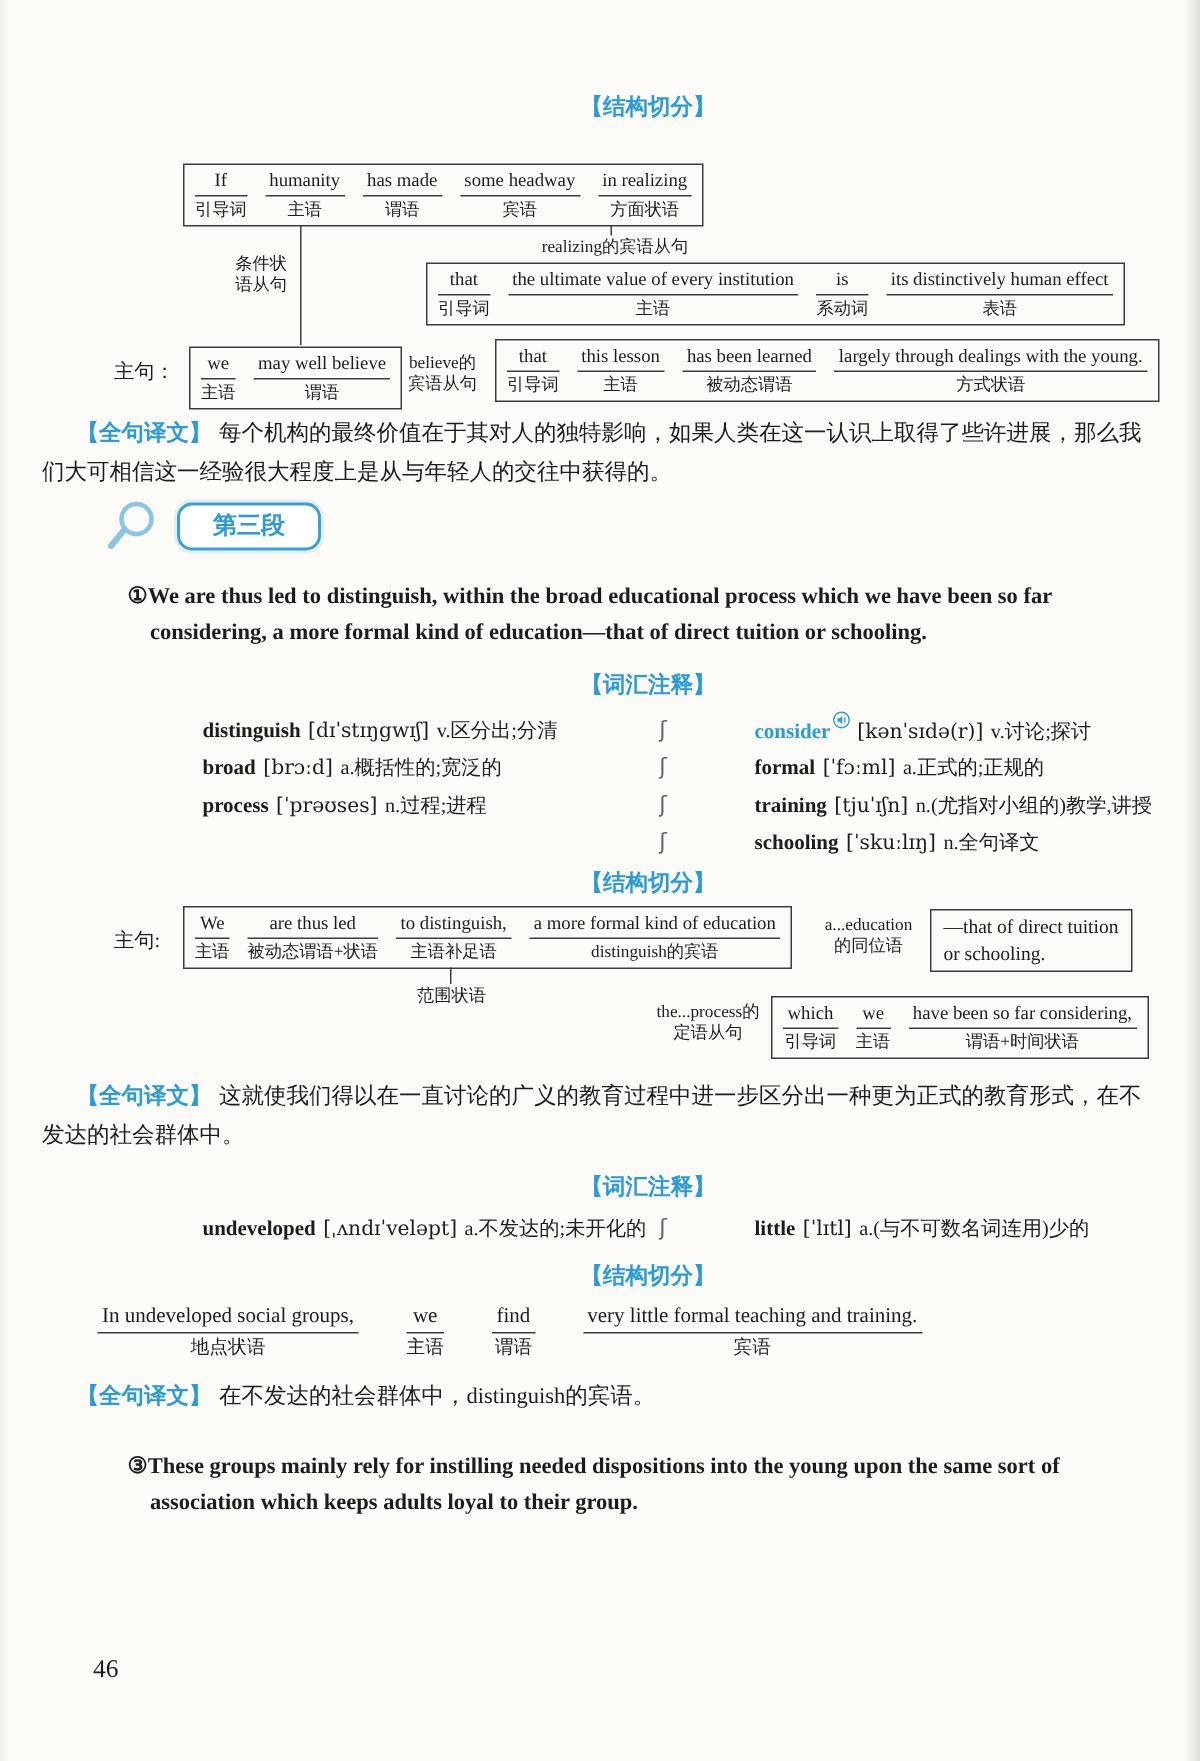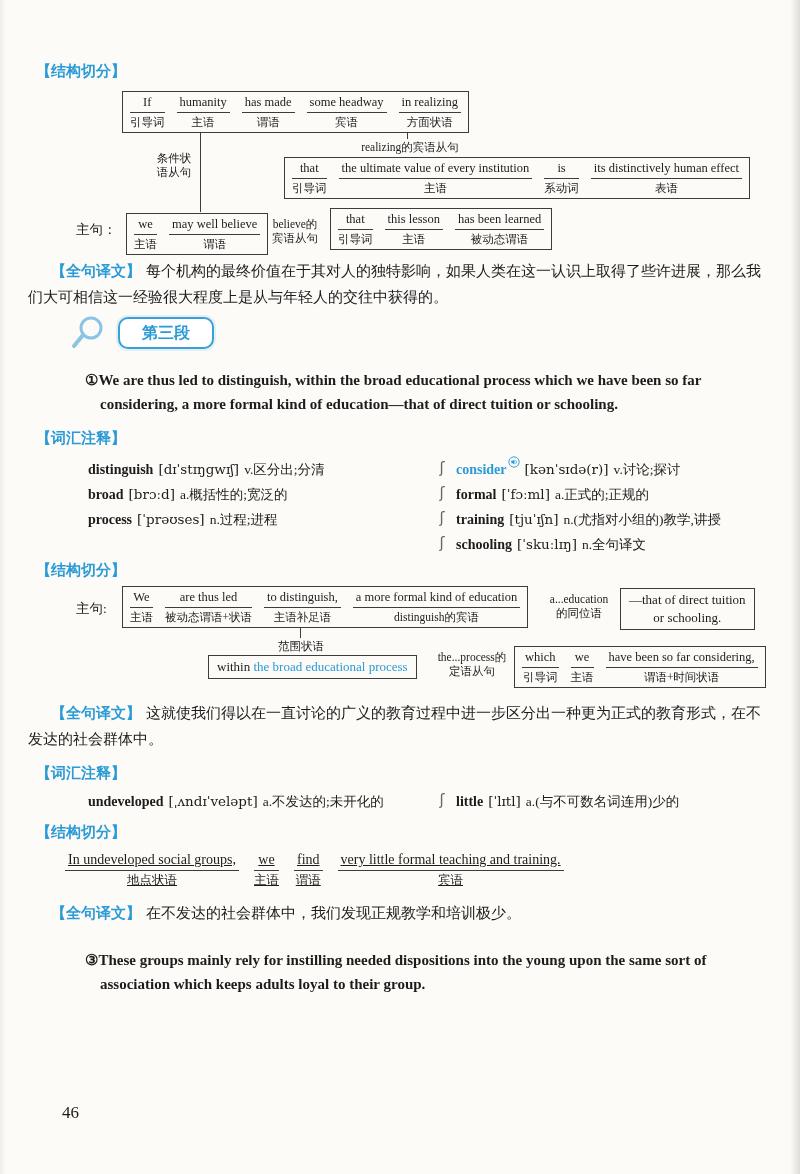--- a/index.html
+++ b/index.html
@@ -6,21 +6,21 @@
   html,body { width:800px; background:#e9e7e2; }
   .page { position:relative; width:800px; height:1174px; background:#fcfbf7;
           font-family:"Liberation Serif","DejaVu Serif",serif; color:#1c1c1c; overflow:hidden; }
   .edge-r { position:absolute; right:0; top:0; width:10px; height:100%;
             background:linear-gradient(to right, rgba(0,0,0,0), rgba(0,0,0,0.12)); pointer-events:none; }
   .edge-l { position:absolute; left:0; top:0; width:6px; height:100%;
             background:linear-gradient(to left, rgba(0,0,0,0), rgba(0,0,0,0.05)); pointer-events:none; }
 
   .sec-hdr { color:#2b9bd7; font-weight:bold; font-size:15px;
              font-family:"Liberation Sans","DejaVu Sans",sans-serif; }
-  .hdr-block { margin-left:36px; }
+  .hdr-block { margin-left:64px;text-align:center; }
 
   
   .diagram { position:relative; margin-left:62px; margin-right:18px; }
   .dbox { position:absolute; border:1px solid #3c3c3c; padding:2px 3px; white-space:nowrap; background:transparent; }
   .dbox-plain { padding:2px 8px; font-size:13px; line-height:18px; }
   .seg { display:inline-block; vertical-align:top; text-align:center; margin:0 4px; }
   .seg-t { display:block; font-size:12.5px; line-height:17px; border-bottom:1px solid #3c3c3c;
            padding:0 3px 1px; white-space:nowrap; }
   .seg-l { display:block; font-size:11.5px; line-height:15px; padding-top:2px; white-space:nowrap; }
   .seg-big .seg-t { font-size:14px; line-height:19px; }
@@ -44,35 +44,35 @@
            font-weight:bold; font-size:16px; padding:4px 22px; line-height:20px;
            box-shadow:0 0 0 2px rgba(58,160,216,0.12); }
 
   
   .vocab { display:flex; margin-left:88px; margin-right:30px; }
   .vcol-left { width:340px; }
   .vdiv { width:28px; text-align:center; color:#666; font-family:"DejaVu Sans",sans-serif; }
   .vdiv span { display:block; height:25px; line-height:25px; font-size:15px; }
   .vcol-right { flex:1; }
   .ventry { height:25px; line-height:25px; white-space:nowrap; }
-  .vw { font-weight:bold; font-size:14px; }
+  .vw { font-weight:bold; font-size:14px;margin-left:47px; }
   .vp { font-size:13.5px; font-family:"DejaVu Serif",serif; margin-left:5px; }
   .vd { font-size:13.5px; margin-left:5px; }
   .audio-icon { display:inline-block; vertical-align:super; line-height:0; margin-left:1px; }
 
   .pagenum { position:absolute; left:62px; top:1103px; font-size:17px; }
 </style>
 </head>
 <body>
 
 <div class="page">
 
   <div class="sec-hdr hdr-block" style="margin-top:62px;">【结构切分】</div>
 
-  <div class="diagram" style="margin-top:10px; height:158px;text-decoration:underline;">
+  <div class="diagram" style="margin-top:28px; height:158px;text-decoration:underline;">
     <div class="dbox" style="left:60px; top:0;">
       <span class="seg"><span class="seg-t">If</span><span class="seg-l">引导词</span></span>
       <span class="seg"><span class="seg-t">humanity</span><span class="seg-l">主语</span></span>
       <span class="seg"><span class="seg-t">has made</span><span class="seg-l">谓语</span></span>
       <span class="seg"><span class="seg-t">some headway</span><span class="seg-l">宾语</span></span>
       <span class="seg"><span class="seg-t">in realizing</span><span class="seg-l">方面状语</span></span>
     </div>
 
     <div class="vline" style="left:138px; top:41px; height:80px;"></div>
     <div class="dlabel pre2" style="left:88px; top:60px; width:48px;">条件状
@@ -95,20 +95,21 @@
       <span class="seg"><span class="seg-t">may well believe</span><span class="seg-l">谓语</span></span>
     </div>
 
     <div class="dlabel pre2" style="left:200px; top:126px; width:66px;">believe的
 宾语从句</div>
 
     <div class="dbox" style="left:268px; top:117px;">
       <span class="seg"><span class="seg-t">that</span><span class="seg-l">引导词</span></span>
       <span class="seg"><span class="seg-t">this lesson</span><span class="seg-l">主语</span></span>
       <span class="seg"><span class="seg-t">has been learned</span><span class="seg-l">被动态谓语</span></span>
+      <span class="seg"><span class="seg-t">largely through dealings with the young.</span><span class="seg-l">方式状语</span></span>
     </div>
   </div>
 
   <p class="trans" style="margin-top:9px;">
     <span class="sec-hdr">【全句译文】</span><span>每个机构的最终价值在于其对人的独特影响，如果人类在这一认识上取得了些许进展，那么我们大可相信这一经验很大程度上是从与年轻人的交往中获得的。</span>
   </p>
 
   <div class="badge-row" style="margin-top:4px;">
     <span style="line-height:0;">
       <svg width="42" height="38" viewBox="0 0 42 38">
@@ -155,29 +156,26 @@
     <div class="dbox" style="left:60px; top:0;">
       <span class="seg"><span class="seg-t">We</span><span class="seg-l">主语</span></span>
       <span class="seg"><span class="seg-t">are thus led</span><span class="seg-l">被动态谓语+状语</span></span>
       <span class="seg"><span class="seg-t">to distinguish,</span><span class="seg-l">主语补足语</span></span>
       <span class="seg"><span class="seg-t">a more formal kind of education</span><span class="seg-l">distinguish的宾语</span></span>
     </div>
 
     <div class="dlabel pre2" style="left:478px; top:6px; width:78px;">a...education
 的同位语</div>
 
-    <div class="dbox dbox-plain pre2" style="left:558px; top:2px; text-align:center;">—that of direct tuition
+    <div class="dbox dbox-plain pre2" style="left:558px; top:2px; text-align:left;">—that of direct tuition
 or schooling.</div>
 
     <div class="vline" style="left:238px; top:41px; height:11px;"></div>
     <div class="dlabel" style="left:200px; top:53px; width:78px;">范围状语</div>
 
-    <div class="dbox dbox-plain" style="left:146px; top:69px;">
-      <span>within </span><span class="blue">the broad educational process</span>
-    </div>
 
     <div class="dlabel pre2" style="left:370px; top:64px; width:80px;">the...process的
 定语从句</div>
 
     <div class="dbox" style="left:452px; top:60px;">
       <span class="seg"><span class="seg-t">which</span><span class="seg-l">引导词</span></span>
       <span class="seg"><span class="seg-t">we</span><span class="seg-l">主语</span></span>
       <span class="seg"><span class="seg-t">have been so far considering,</span><span class="seg-l">谓语+时间状语</span></span>
     </div>
   </div>
@@ -196,41 +194,41 @@
     <div class="vdiv">
       <span>ʃ</span>
     </div>
     <div class="vcol-right">
       <div class="ventry"><span class="vw">little</span><span class="vp">[ˈlɪtl]</span><span class="vd">a.(与不可数名词连用)少的</span></div>
     </div>
   </div>
 
   <div class="sec-hdr hdr-block" style="margin-top:10px;">【结构切分】</div>
 
-  <div style="margin-top:8px; margin-left:65px; display:flex; gap:15px;text-decoration:underline;">
+  <div style="margin-top:8px; margin-left:65px; display:flex; gap:32px;">
     <span class="seg seg-big" style="margin:0;">
         <span class="seg-t">In undeveloped social groups,</span>
         <span class="seg-l">地点状语</span>
       </span>
     <span class="seg seg-big" style="margin:0;">
         <span class="seg-t">we</span>
         <span class="seg-l">主语</span>
       </span>
     <span class="seg seg-big" style="margin:0;">
         <span class="seg-t">find</span>
         <span class="seg-l">谓语</span>
       </span>
     <span class="seg seg-big" style="margin:0;">
         <span class="seg-t">very little formal teaching and training.</span>
         <span class="seg-l">宾语</span>
       </span>
   </div>
 
   <p class="trans" style="margin-top:12px;">
-    <span class="sec-hdr">【全句译文】</span><span>在不发达的社会群体中，我们发现正规教学和培训极少。</span>
+    <span class="sec-hdr">【全句译文】</span><span>在不发达的社会群体中，distinguish的宾语。</span>
   </p>
 
   <p class="sent" style="margin-top:22px;">③These groups mainly rely for instilling needed dispositions into the young upon the same sort of association which keeps adults loyal to their group.</p>
 
   <div class="pagenum">46</div>
 
   <div class="edge-l"></div>
   <div class="edge-r"></div>
 </div>
 

